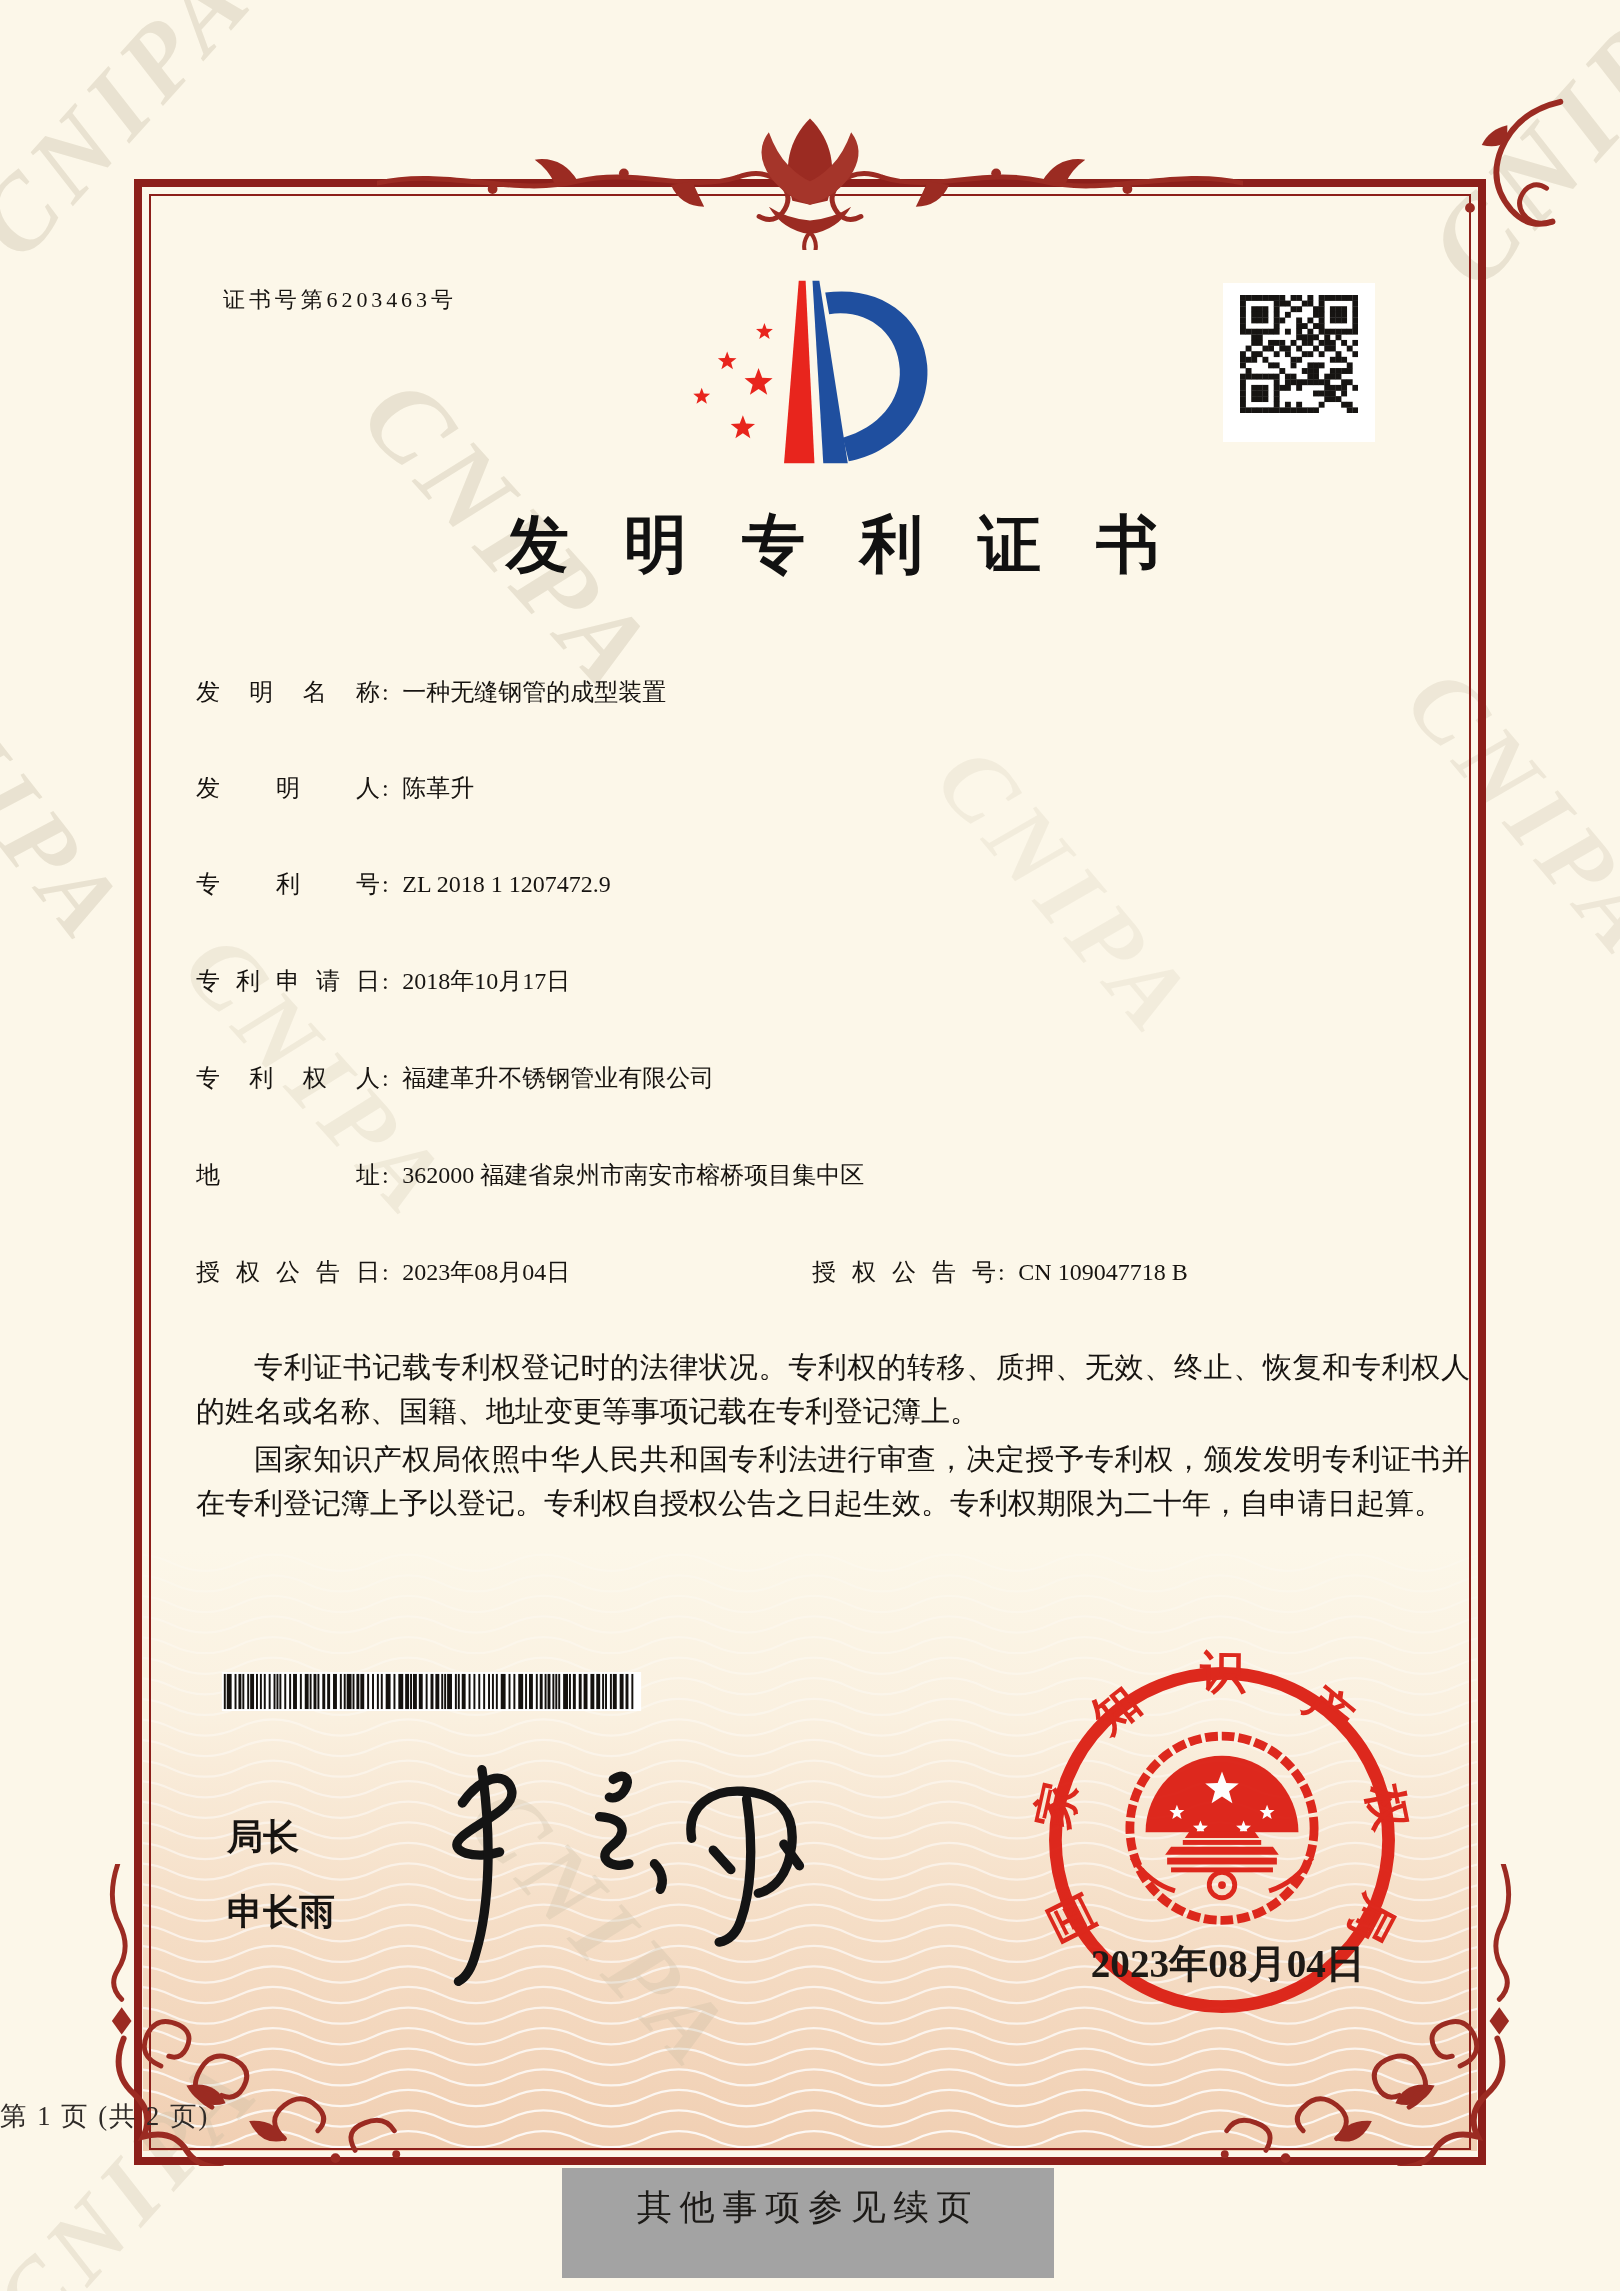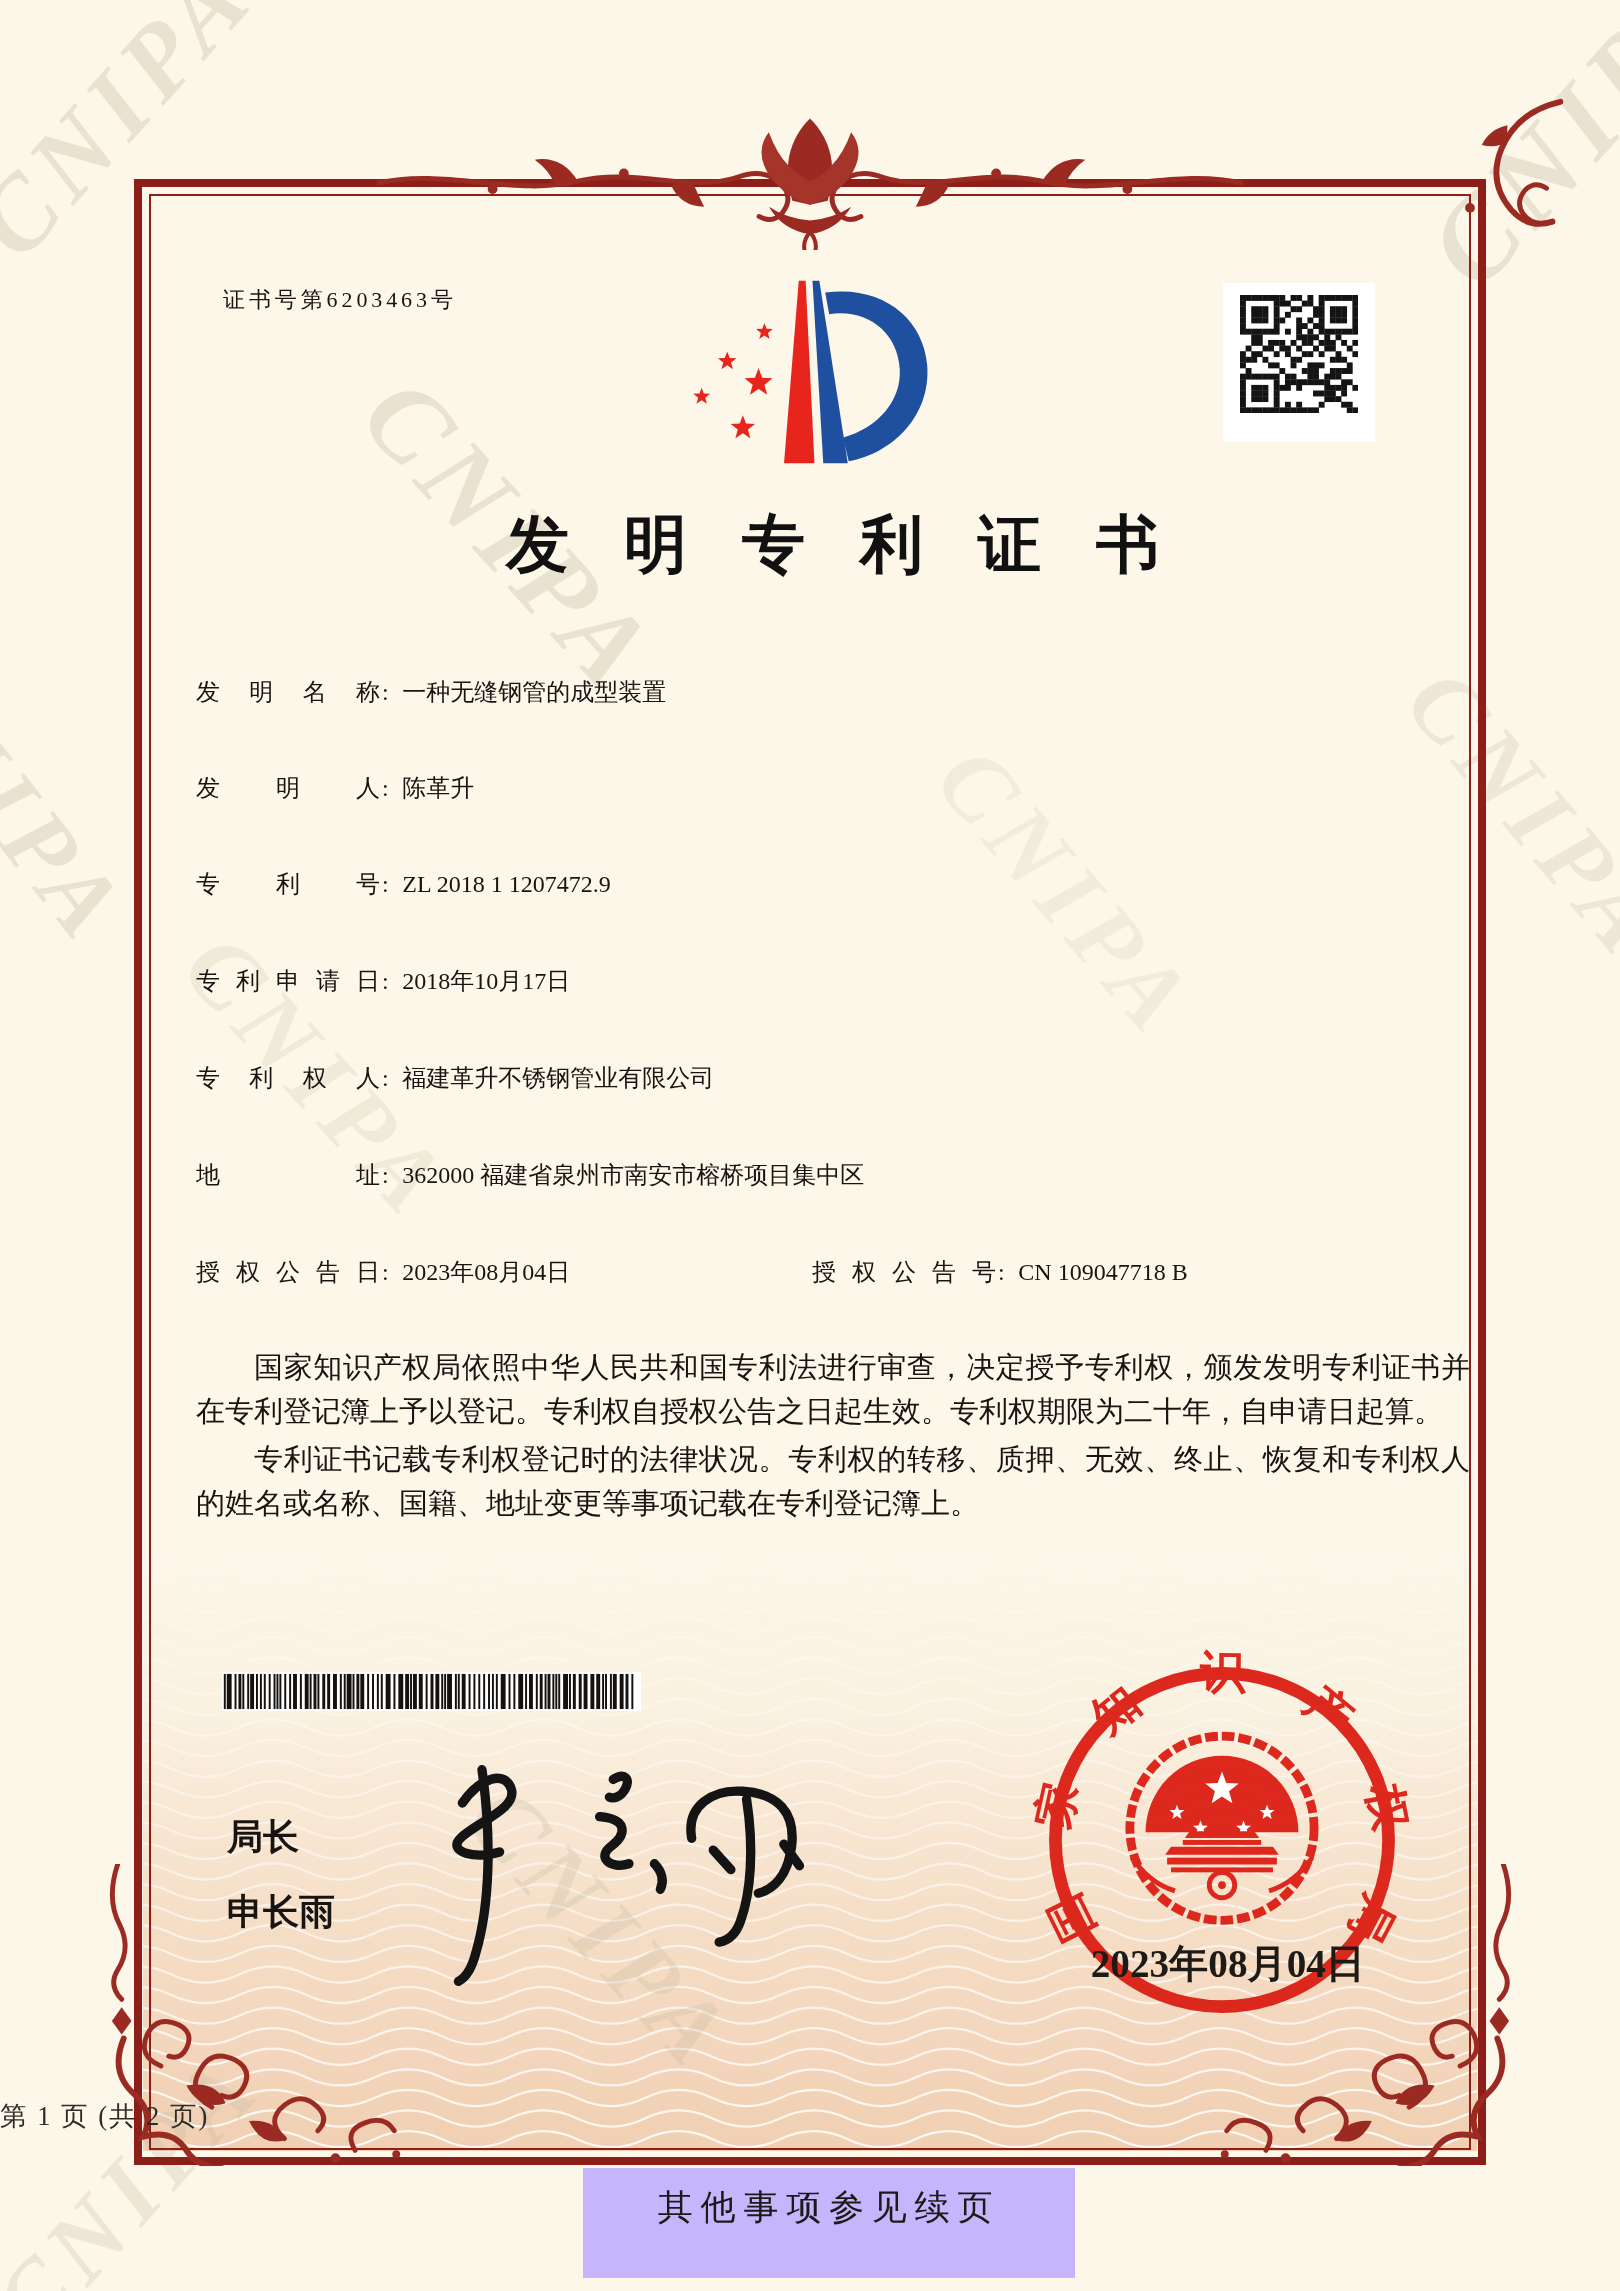--- a/index.html
+++ b/index.html
@@ -35,22 +35,22 @@
   .paras p{margin:0;text-indent:2em;}
   .paras p + p{margin-top:3.9px;}
   
   .sig-title{position:absolute;left:227px;top:1813px;font-size:36px;font-weight:600;
       font-family:"Liberation Sans","DejaVu Sans",sans-serif;}
   .sig-name{position:absolute;left:227px;top:1888px;font-size:36px;font-weight:600;
       font-family:"Liberation Sans","DejaVu Sans",sans-serif;}
   
   .page-info{position:absolute;left:0;width:1545px;top:2098px;text-align:left;
       font-size:26.5px;letter-spacing:2px;color:#2f2b28;}
-  .foot-strip{position:absolute;left:583px;top:2168px;width:492px;height:110px;
-      background:#c4b5fd;}
+  .foot-strip{position:absolute;left:562px;top:2168px;width:492px;height:110px;
+      background:#a3a3a3;}
   .foot-note{margin-top:15.7px;text-align:center;font-size:35px;letter-spacing:7.8px;color:#1c1a17;}
   .abs{position:absolute;}
   .qr-box{position:absolute;left:1223px;top:283px;width:152px;height:159px;background:#ffffff;}
   .qr-box svg{display:block;margin:11.8px auto 0 auto;}
 </style>
 </head>
 <body>
 
 <div class="page">
 
@@ -424,22 +424,22 @@
     <span class="flabel">地址</span><span class="fcolon">:</span><span>362000 福建省泉州市南安市榕桥项目集中区</span>
   </div>
   <div class="frow" style="top:1256px">
     <span class="flabel">授权公告日</span><span class="fcolon">:</span><span>2023年08月04日</span>
     <span class="grant-right">
       <span class="flabel">授权公告号</span><span class="fcolon">:</span><span>CN 109047718 B</span>
     </span>
   </div>
 
   <div class="paras">
+    <p>专利证书记载专利权登记时的法律状况。专利权的转移、质押、无效、终止、恢复和专利权人的姓名或名称、国籍、地址变更等事项记载在专利登记簿上。</p>
     <p>国家知识产权局依照中华人民共和国专利法进行审查，决定授予专利权，颁发发明专利证书并在专利登记簿上予以登记。专利权自授权公告之日起生效。专利权期限为二十年，自申请日起算。</p>
-    <p>专利证书记载专利权登记时的法律状况。专利权的转移、质押、无效、终止、恢复和专利权人的姓名或名称、国籍、地址变更等事项记载在专利登记簿上。</p>
   </div>
 
   <svg class="abs" style="left:221px;top:1672px;" id="barcode-svg" width="421" height="39" viewBox="0 0 430 40">
       <rect x="0" y="0" width="430" height="40" fill="#ffffff"></rect>
       <rect x="2" y="2" width="2" height="36" fill="#14110e"></rect>
       <rect x="5" y="2" width="5" height="36" fill="#14110e"></rect>
       <rect x="13" y="2" width="2" height="36" fill="#14110e"></rect>
       <rect x="17" y="2" width="3" height="36" fill="#14110e"></rect>
       <rect x="21" y="2" width="2" height="36" fill="#14110e"></rect>
       <rect x="26" y="2" width="2" height="36" fill="#14110e"></rect>

